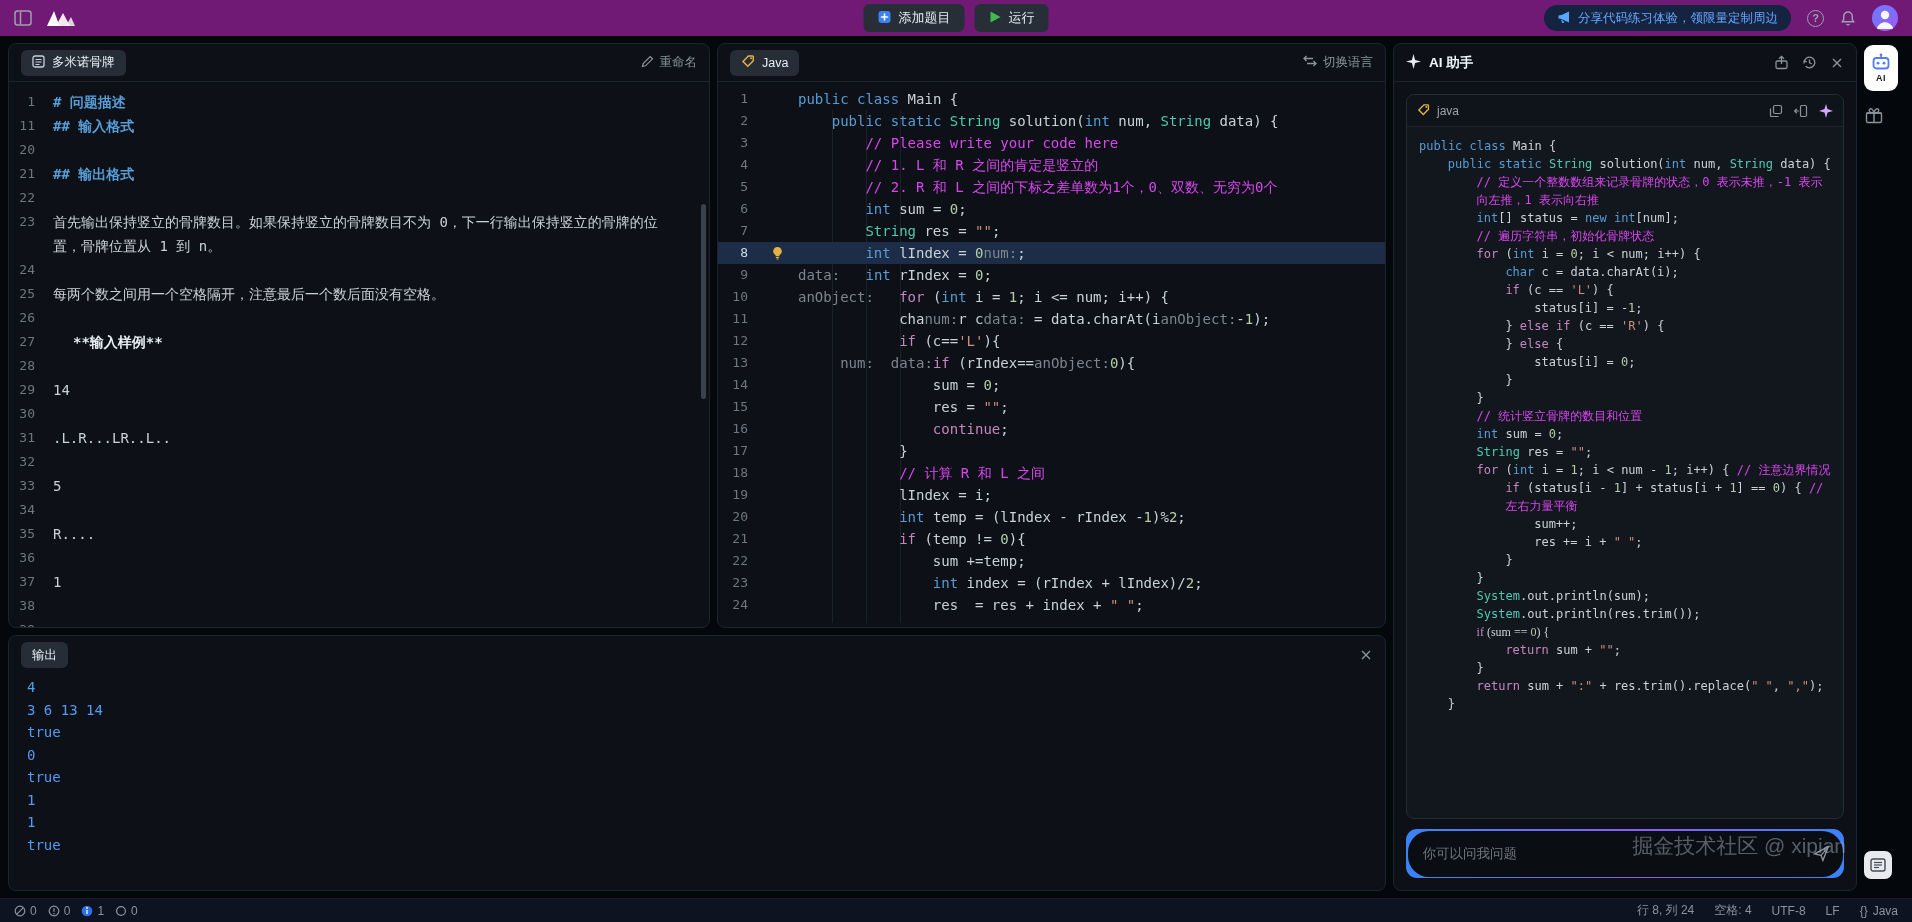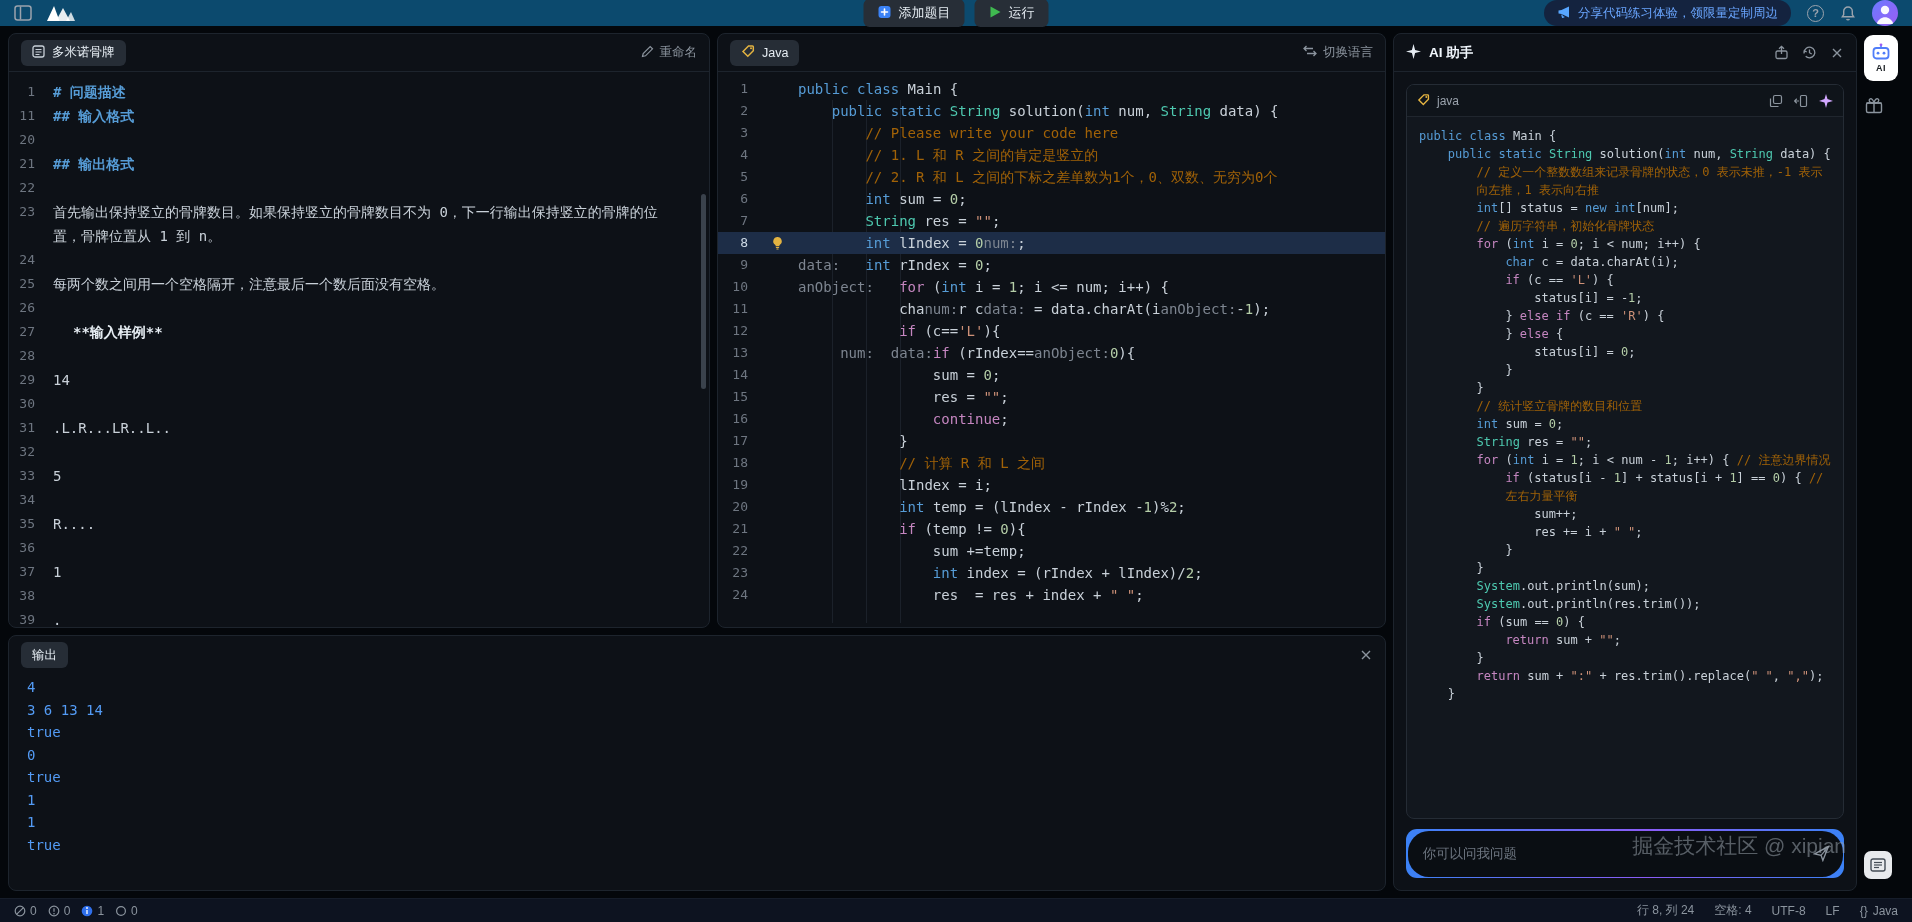--- a/index.html
+++ b/index.html
@@ -6,21 +6,21 @@
   html,body { margin:0; padding:0; }
   body {
     width:1912px; height:922px; overflow:hidden;
     background:#04070b; color:#c9d1d9;
     font-family:"Liberation Sans","DejaVu Sans",sans-serif;
     font-size:13px;
   }
   .app { display:flex; flex-direction:column; height:100%; }
 
   
-  .topbar { position:relative; flex:none; height:26px; background:#0c4a6e;
+  .topbar { position:relative; flex:none; height:36px; background:#701a75;
     display:flex; align-items:center; justify-content:space-between; padding:8px 14px; }
   .tb-left { display:flex; align-items:center; gap:14px; }
   .icon-btn { display:inline-flex; align-items:center; justify-content:center; cursor:pointer; color:#9ba3ad; }
   .tb-center { position:absolute; left:50%; transform:translateX(-50%); display:flex; gap:10px; }
   .tb-btn { display:flex; align-items:center; gap:7px; background:#272e37; border:none; color:#e6edf3;
     font-size:13px; height:28px; padding:0 14px; border-radius:6px; cursor:pointer; font-family:inherit; }
   .tb-right { display:flex; align-items:center; gap:16px; }
   .promo { display:flex; align-items:center; gap:7px; background:#14233f; color:#6aa6ff;
     font-size:12.5px; height:26px; padding:0 13px; border-radius:14px; cursor:pointer; }
   .help-circle { width:17px; height:17px; border:1.5px solid #9ba3ad; border-radius:50%;
@@ -56,21 +56,21 @@
     font-family:"DejaVu Sans Mono",monospace; font-size:14px; }
   .cl-row { display:flex; height:22px; line-height:22px; position:relative; }
   .cl-row.active { background:#1d2d47; }
   .cl-ln { flex:none; width:46px; text-align:right; padding-right:16px; color:#6e7681; font-size:13px; }
   .cl-row.active .cl-ln { color:#cdd9e5; }
   .cl-code { white-space:pre; padding-left:34px; color:#c9d1d9; }
   .bulb { position:absolute; left:52px; top:3px; }
   .guide { position:absolute; top:28px; bottom:4px; width:1px; background:#1b212a; }
 
   .tk-kw{color:#569cd6}.tk-ctl{color:#c586c0}.tk-typ{color:#4ec9b0}
-  .tk-str{color:#ce9178}.tk-num{color:#b5cea8}.tk-cmt{color:#a16207}.tk-hint{color:#7d8590}
+  .tk-str{color:#ce9178}.tk-num{color:#b5cea8}.tk-cmt{color:#d946ef}.tk-hint{color:#7d8590}
 
   
   .output { height:256px; flex:none; }
   .output .p-head { border-bottom:none; }
   .out-body { flex:1; overflow:hidden; padding:2px 18px 8px;
     font-family:"DejaVu Sans Mono",monospace; font-size:14px; line-height:22.5px; color:#539bf5; }
 
   
   .ai { width:464px; flex:none; }
   .ai-title { display:flex; align-items:center; gap:8px; color:#f0f6fc; font-size:13.5px; font-weight:bold; }
@@ -535,21 +535,21 @@
             <div class="ai-line" style="padding-left: 57.6px;"><span class="tk-kw">int</span> sum = <span class="tk-num">0</span>;</div>
             <div class="ai-line" style="padding-left: 57.6px;"><span class="tk-typ">String</span> res = <span class="tk-str">""</span>;</div>
             <div class="ai-line" style="padding-left: 57.6px;"><span class="tk-ctl">for</span> (<span class="tk-kw">int</span> i = <span class="tk-num">1</span>; i &lt; num - <span class="tk-num">1</span>; i++) { <span class="tk-cmt">// 注意边界情况</span></div>
             <div class="ai-line" style="padding-left: 86.4px;"><span class="tk-ctl">if</span> (status[i - <span class="tk-num">1</span>] + status[i + <span class="tk-num">1</span>] == <span class="tk-num">0</span>) { <span class="tk-cmt">// 左右力量平衡</span></div>
             <div class="ai-line" style="padding-left: 115.2px;">sum++;</div>
             <div class="ai-line" style="padding-left: 115.2px;">res += i + <span class="tk-str">" "</span>;</div>
             <div class="ai-line" style="padding-left: 86.4px;">}</div>
             <div class="ai-line" style="padding-left: 57.6px;">}</div>
             <div class="ai-line" style="padding-left: 57.6px;"><span class="tk-typ">System</span>.out.println(sum);</div>
             <div class="ai-line" style="padding-left: 57.6px;"><span class="tk-typ">System</span>.out.println(res.trim());</div>
-            <div class="ai-line" style="padding-left: 57.6px;"><span class="tk-ctl">if</span> (sum == <span class="tk-num">0</span>) {</div>
+            <div class="ai-line" style="padding-left: 57.6px; font-family: Liberation Serif, serif;"><span class="tk-ctl">if</span> (sum == <span class="tk-num">0</span>) {</div>
             <div class="ai-line" style="padding-left: 86.4px;"><span class="tk-ctl">return</span> sum + <span class="tk-str">""</span>;</div>
             <div class="ai-line" style="padding-left: 57.6px;">}</div>
             <div class="ai-line" style="padding-left: 57.6px;"><span class="tk-ctl">return</span> sum + <span class="tk-str">":"</span> + res.trim().replace(<span class="tk-str">" "</span>, <span class="tk-str">","</span>);</div>
             <div class="ai-line" style="padding-left: 28.8px;">}</div>
           </div>
       </div>
 
       <div class="ai-inputwrap">
         <div class="ai-input">
           <input type="text" value="" placeholder="你可以问我问题" style="">

